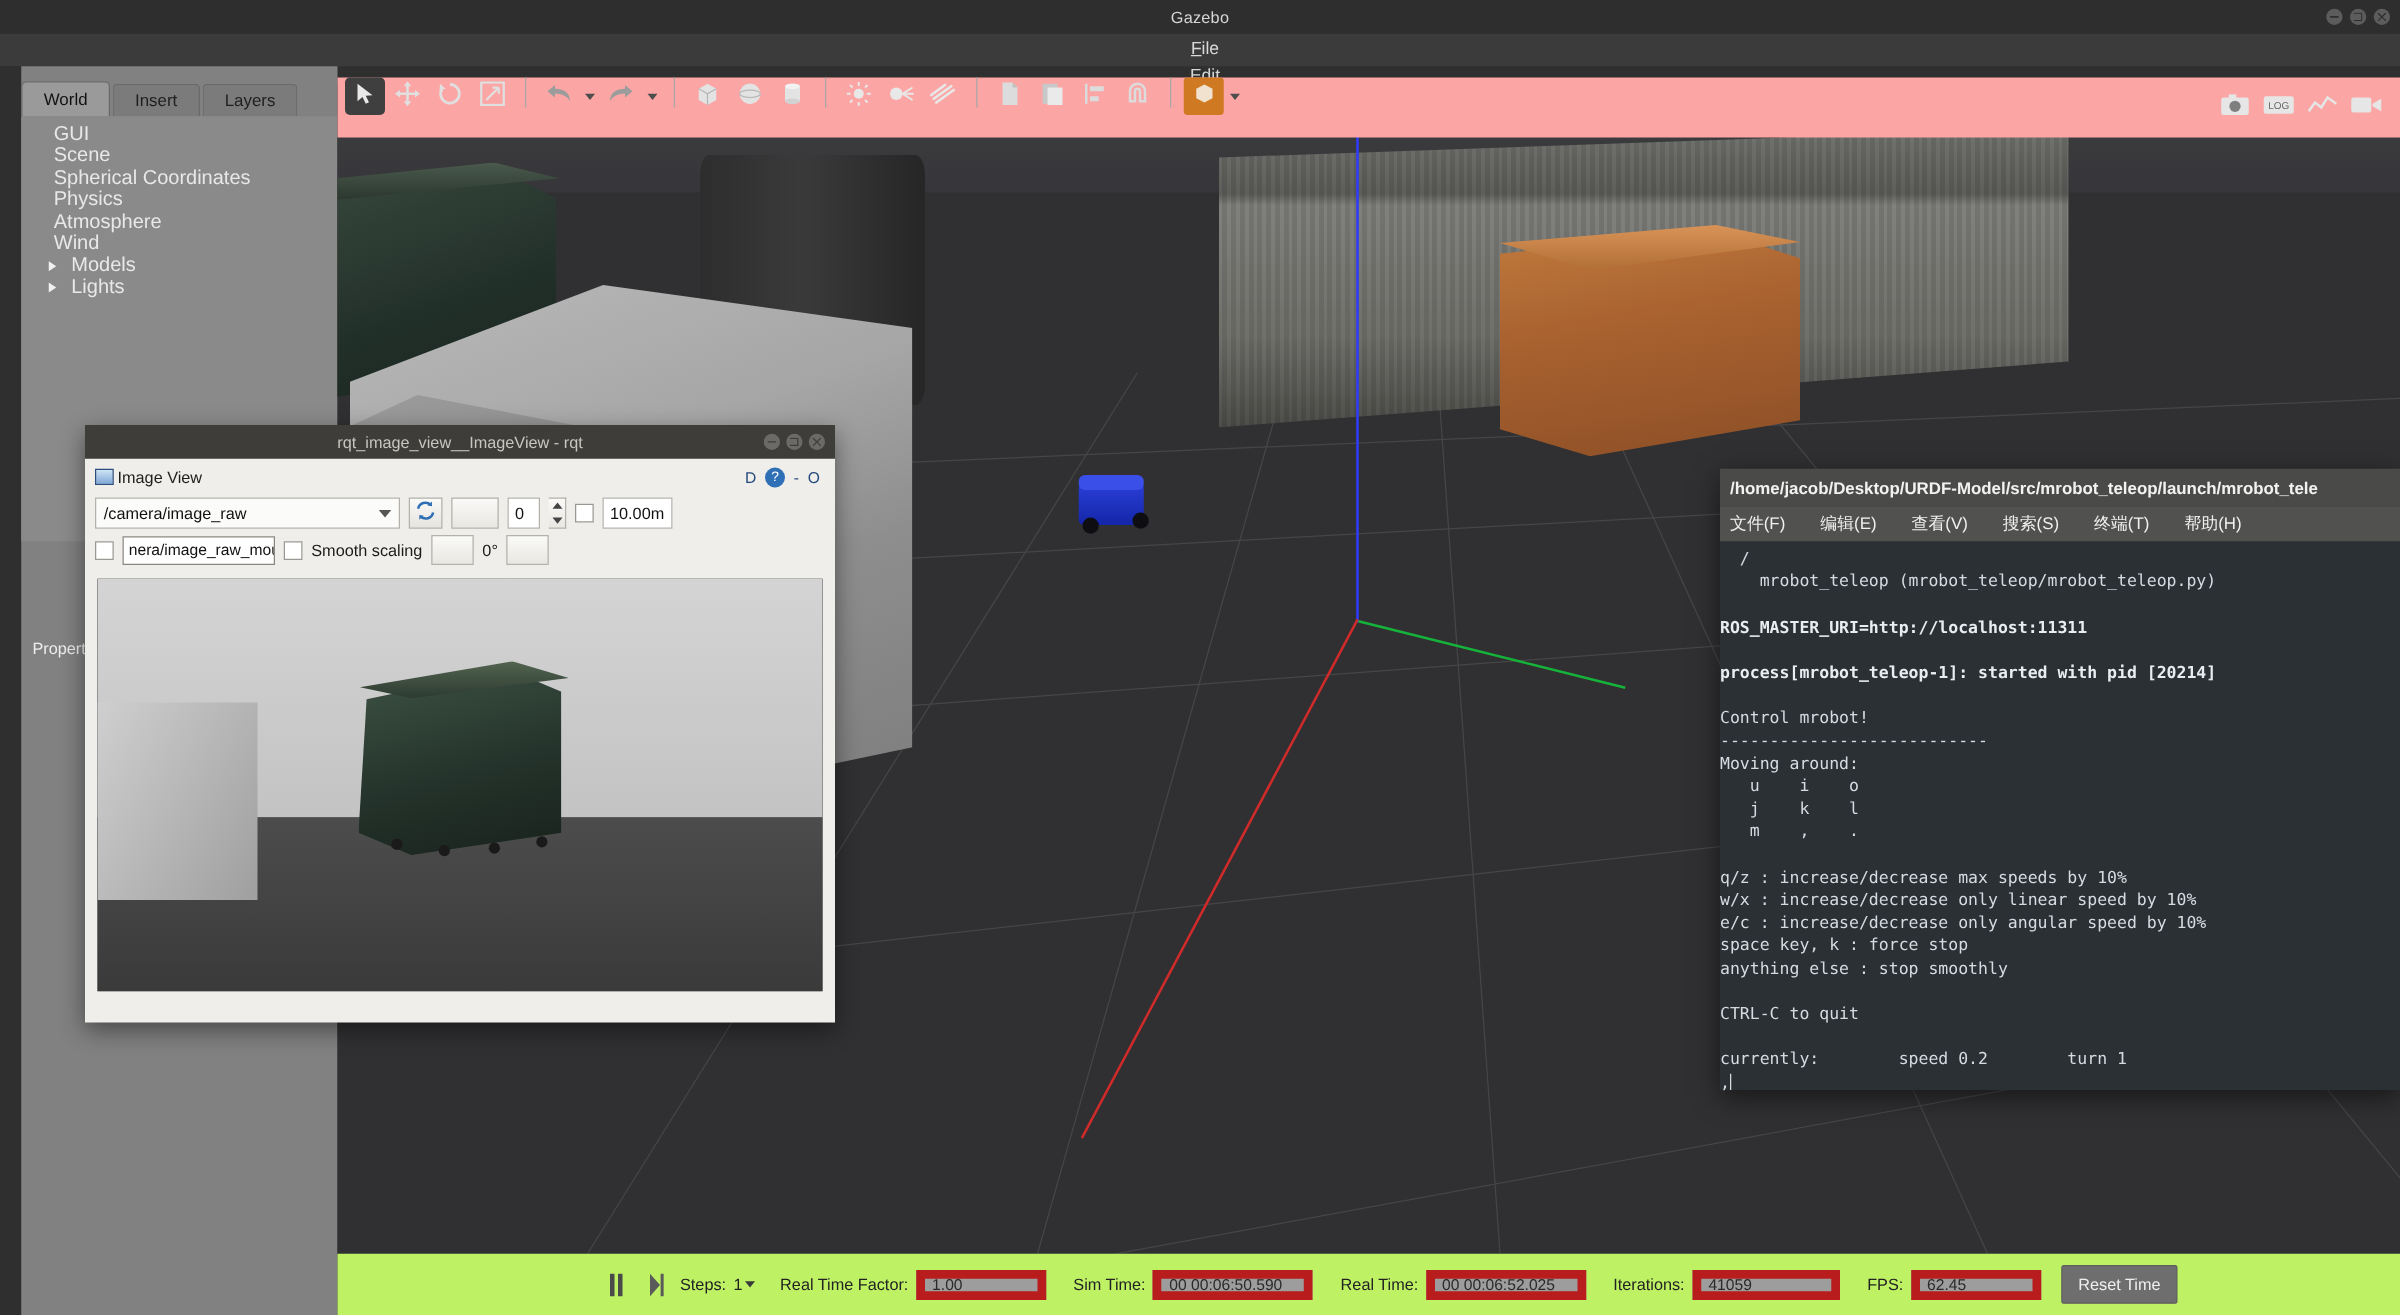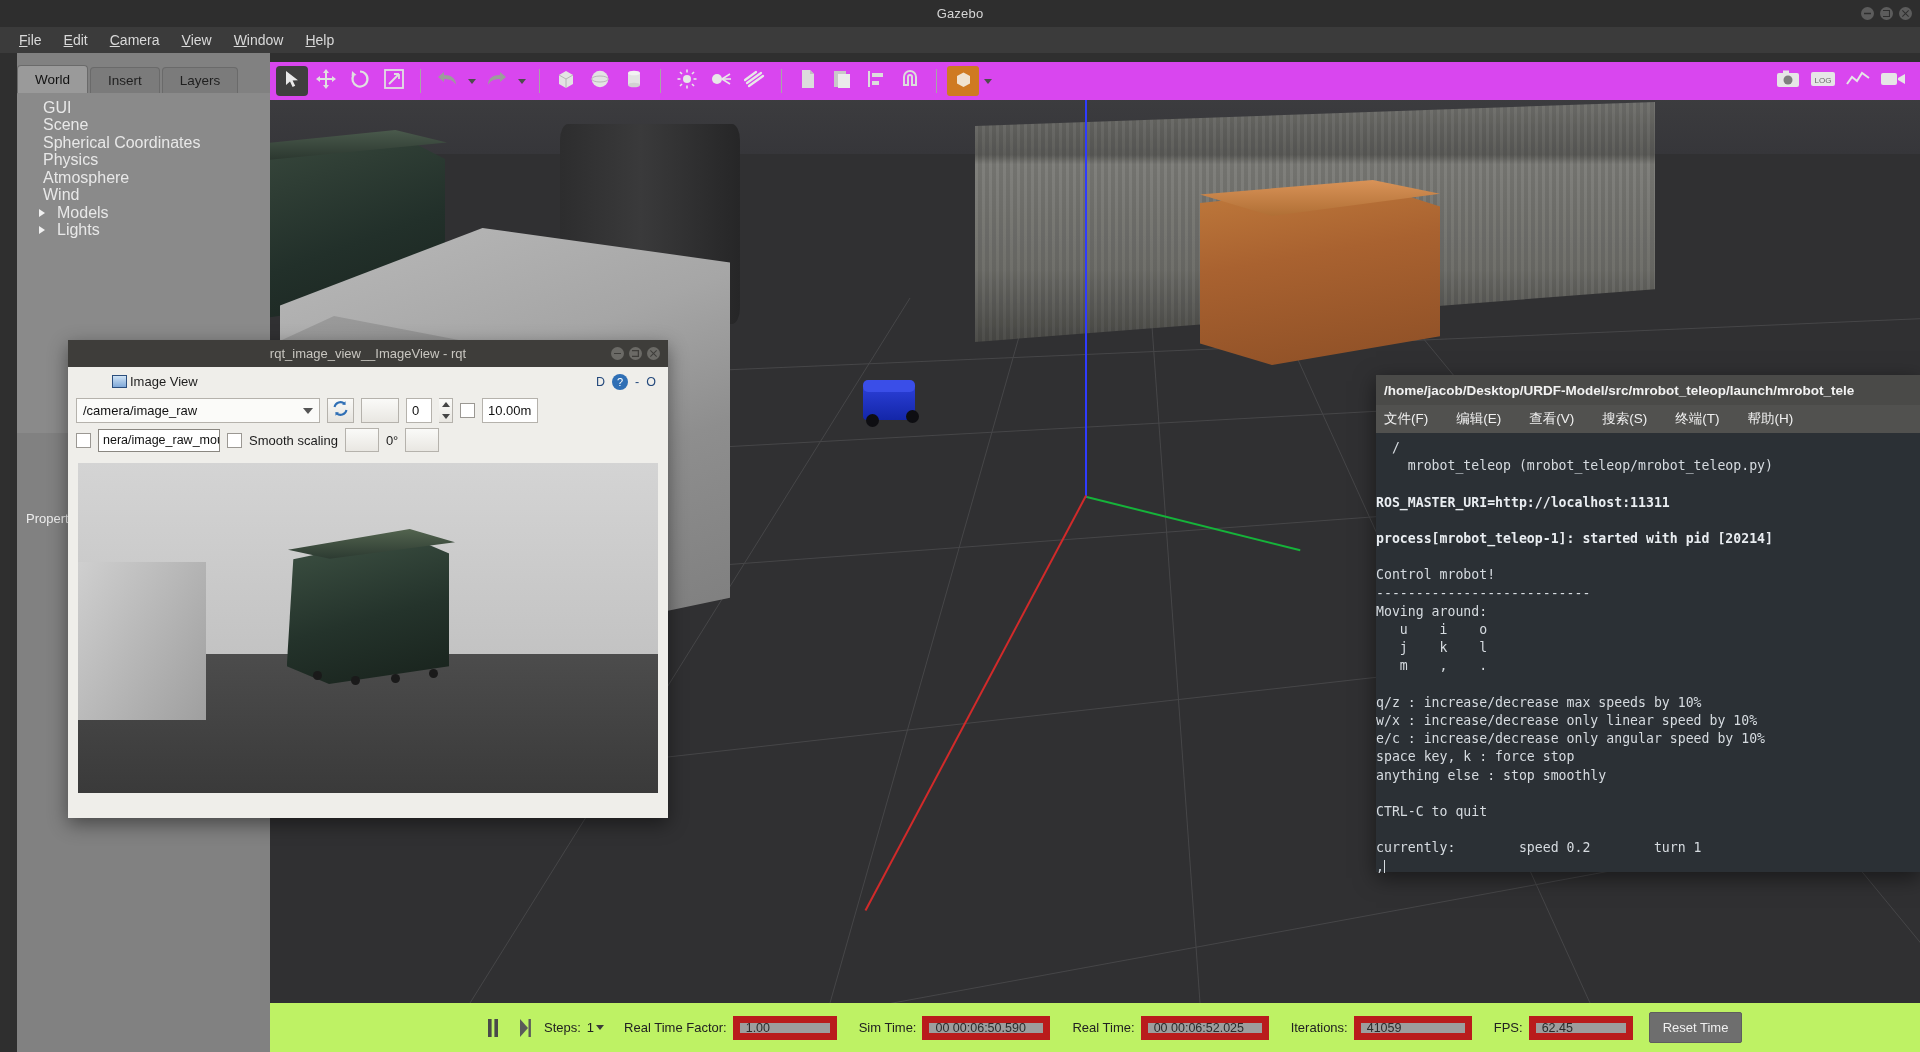--- a/index.html
+++ b/index.html
@@ -25,21 +25,21 @@
     content: ""; position: absolute; inset: 3px;
     background: #2e2e2e;
   }
   .winbtn.b1::after { clip-path: polygon(0 40%,100% 40%,100% 60%,0 60%); }
   .winbtn.b2::after { clip-path: polygon(0 0,100% 0,100% 100%,0 100%,0 85%,85% 85%,85% 15%,0 15%); }
   .winbtn.b3::after { clip-path: polygon(10% 0,50% 40%,90% 0,100% 10%,60% 50%,100% 90%,90% 100%,50% 60%,10% 100%,0 90%,40% 50%,0 10%); }
 
   
   .menubar {
     position: absolute; left: 0; top: 27px; width: 1920px; height: 26px;
-    background: #3b3b3b; display: flex; align-items: center; padding-left: 8px;
+    background: #3b3b3b; display: flex; align-items: center; padding-left: 8px; flex-direction: column;
   }
   .menuitem { color: #d9d9d9; font-size: 14px; padding: 3px 11px; cursor: default; }
   .menuitem u { text-decoration: underline; }
 
   
   .leftpanel {
     position: absolute; left: 0; top: 53px; width: 270px; height: 999px;
     background: #2f2f2f;
   }
   .panelinner {
@@ -163,22 +163,22 @@
   
   .axis { position: absolute; transform-origin: 0 0; }
   .axis-z { left: 815px; top: 0px; width: 2px; height: 430px; background:#2f3bff; }
   .axis-y { left: 817px; top: 428px; width: 220px; height: 2px; background:#15b33a;
             transform: rotate(14deg); transform-origin: 0 0; }
   .axis-x { left: 817px; top: 428px; width: 470px; height: 2px; background:#d12a2a;
             transform: rotate(118deg); transform-origin: 0 0; }
 
   
   .gztoolbar {
-    position: absolute; left: 270px; top: 62px; width: 1650px; height: 38px;
-    background: #d946ef; display: flex; align-items: center; padding-left: 6px; gap: 2px;
+    position: absolute; left: 270px; top: 62px; width: 1650px; height: 48px;
+    background: #fca5a5; display: flex; padding-left: 6px; gap: 2px;
   }
   .tbtn {
     width: 32px; height: 30px; display: flex; align-items: center; justify-content: center;
     border-radius: 4px;
   }
   .tbtn.sel { background: #3f3f3f; }
   .tsep { width: 1px; height: 24px; background: #a6a6a6; margin: 0 8px; }
   .tcaret { width: 14px; height: 30px; display:flex; align-items:center; justify-content:center; }
   .tcaret i { width:0;height:0;border-left:4px solid transparent;border-right:4px solid transparent;border-top:5px solid #4d4d4d; }
   .tb-right { margin-left: auto; display: flex; align-items: center; gap: 10px; padding-right: 14px; }
@@ -210,21 +210,21 @@
     height: 27px; background: #3e3d3a; color: #c8c6c0; font-size: 13px;
     display: flex; align-items: center; justify-content: center; position: relative;
   }
   .rqt-btns { position: absolute; right: 8px; top: 0; height: 27px; display:flex; align-items:center; gap:5px; }
   .rqt-btn { width: 13px; height: 13px; border-radius: 50%; background:#6b6a66; position: relative; }
   .rqt-btn::after { content:""; position:absolute; inset:3px; background:#3e3d3a; }
   .rqt-btn.r1::after { clip-path: polygon(0 42%,100% 42%,100% 58%,0 58%); }
   .rqt-btn.r2::after { clip-path: polygon(0 0,100% 0,100% 100%,0 100%,0 82%,82% 82%,82% 18%,0 18%); }
   .rqt-btn.r3::after { clip-path: polygon(10% 0,50% 40%,90% 0,100% 10%,60% 50%,100% 90%,90% 100%,50% 60%,10% 100%,0 90%,40% 50%,0 10%); }
 
-  .rqt-header { display:flex; align-items:center; height: 26px; padding: 3px 8px 0 8px; margin-left: 36px; }
+  .rqt-header { display:flex; align-items:center; height: 26px; padding: 3px 8px 0 8px; }
   .iv-icon {
     width: 15px; height: 13px; background: linear-gradient(#cfe3f5,#7fa8d8);
     border: 1.5px solid #2b4e7d; margin-right: 3px;
   }
   .iv-name { font-size: 13px; color: #1d1d1d; }
   .rqt-hdr-right { margin-left: auto; display:flex; align-items:center; gap: 7px; font-size: 12.5px; color:#24497c; padding-right: 4px;}
   .circ-q { width: 16px; height: 16px; border-radius: 50%; background:#2f6fb5; color:#fff; font-size: 11px; display:flex; align-items:center; justify-content:center; }
 
   .rqt-row { display: flex; align-items: center; gap: 7px; padding: 5px 8px; }
   .combo {

